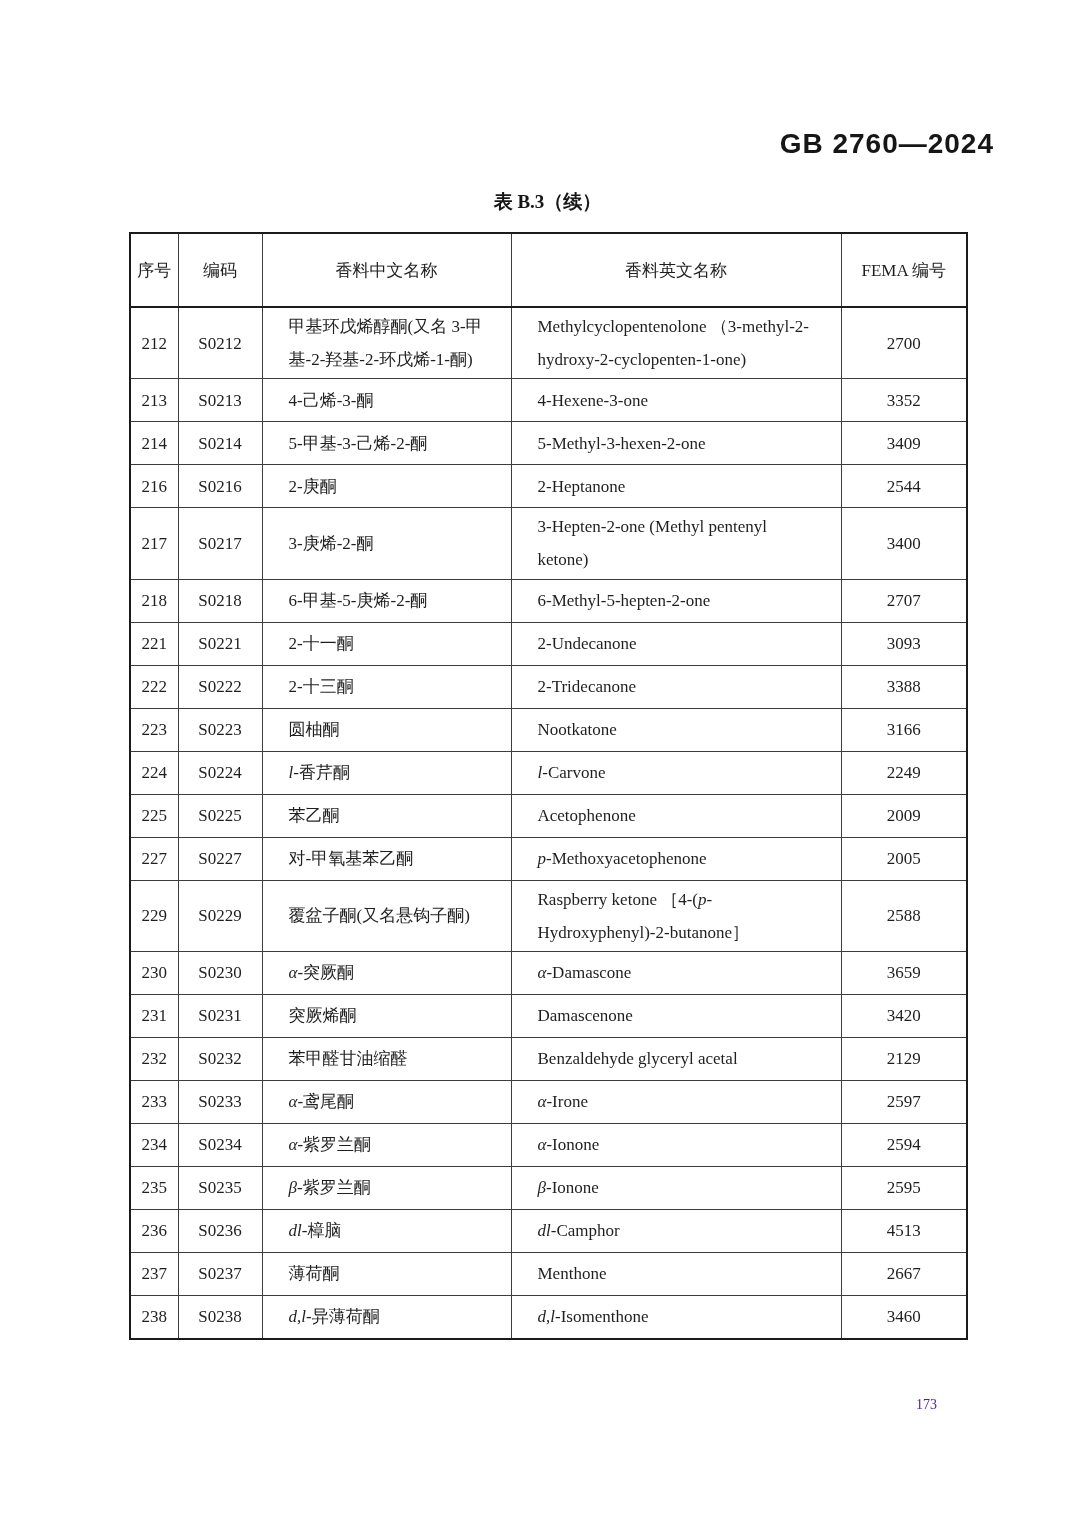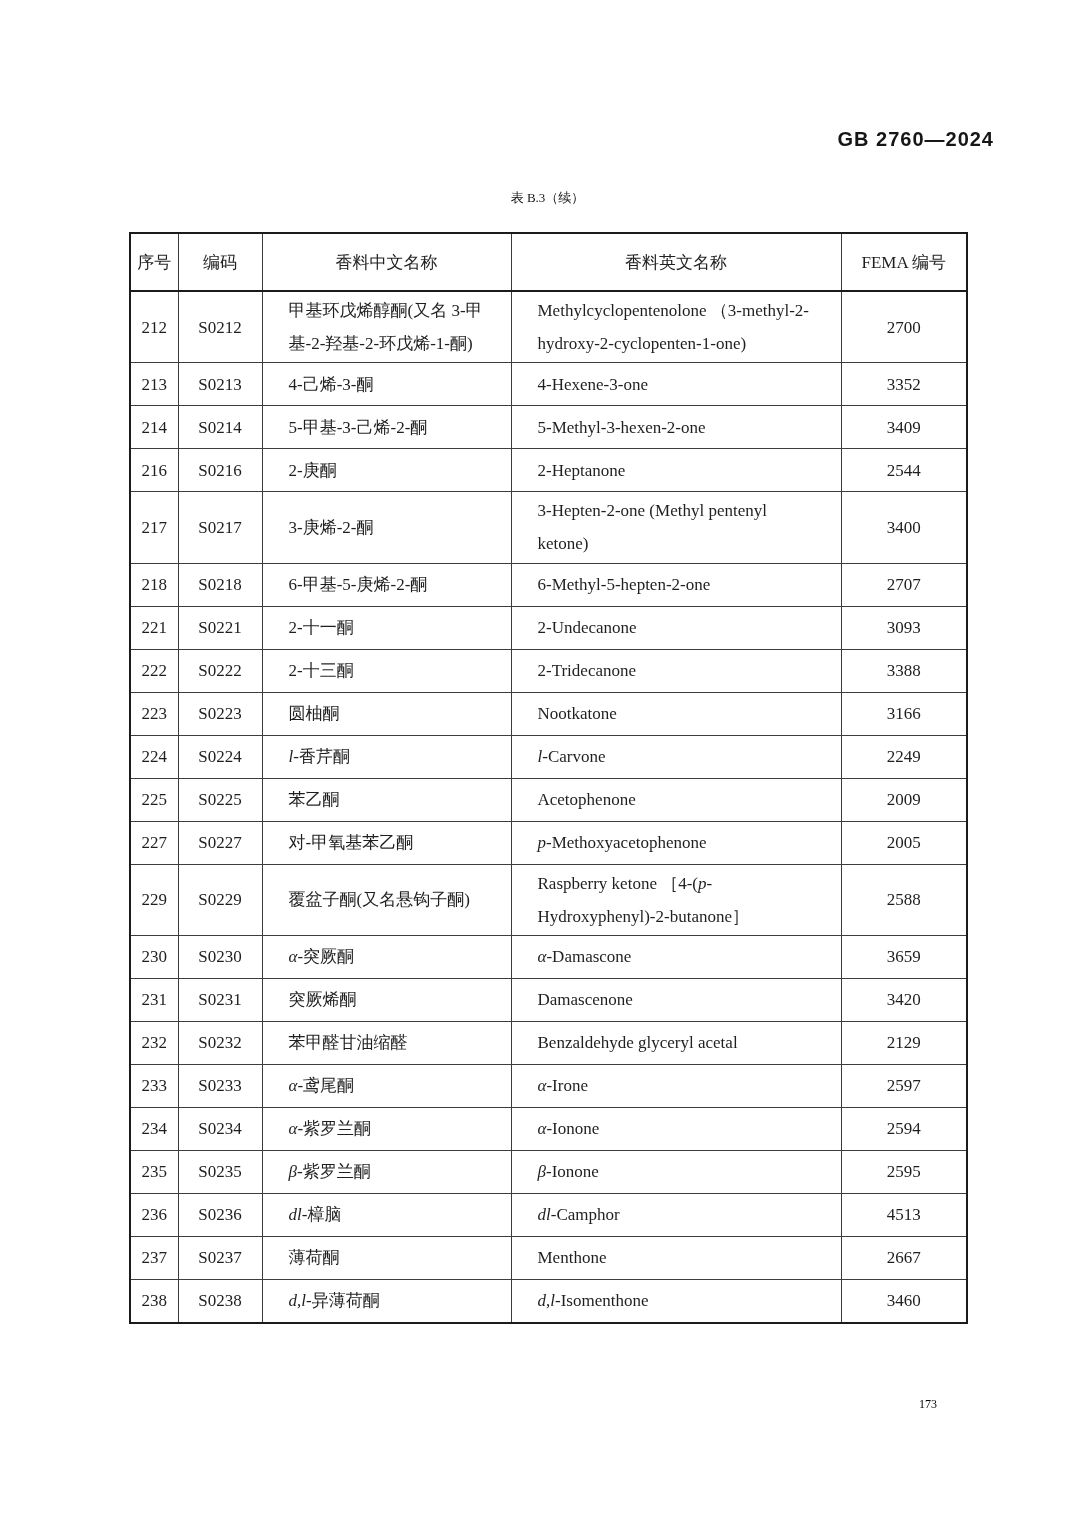--- a/index.html
+++ b/index.html
@@ -4,47 +4,47 @@
 <style>
   html,body { margin:0; padding:0; background:#e8e8e8; }
   .page {
     position:relative; width:1074px; height:1520px; margin:0 auto;
     background:#ffffff; overflow:hidden;
     font-family:"Liberation Serif","DejaVu Serif",serif; color:#1f1f1f;
   }
   .doc-code {
     position:absolute; top:128px; right:80px;
     font-family:"Liberation Sans","DejaVu Sans",sans-serif;
-    font-weight:bold; font-size:20px; letter-spacing:1px; color:#161616;margin-left:8px;
+    font-weight:bold; font-size:28px; letter-spacing:1px; color:#161616;margin-left:8px;
   }
   .table-title {
     position:absolute; top:189px; left:129px; width:837px;
-    text-align:center; font-weight:normal; font-size:13px; color:#161616;
+    text-align:center; font-weight:bold; font-size:19px; color:#161616;
   }
   table.flavor {
     position:absolute; top:232px; left:129px; width:837px;
     border-collapse:collapse; table-layout:fixed;
     border:2px solid #1b1b1b;
   }
   table.flavor th, table.flavor td {
     border:1px solid #3c3c3c; font-size:17px; font-weight:normal;
     overflow:hidden;
   }
   table.flavor thead th {
     height:40px; text-align:center; vertical-align:middle;
-    border-bottom:2px solid #1b1b1b; padding:8px 2px;
+    border-bottom:2px solid #1b1b1b; padding:16px 2px;
   }
   table.flavor td {
     height:38px; line-height:1.95; vertical-align:middle; padding:2px 6px;
   }
   table.flavor td.c { text-align:center; padding:2px 2px; }
   table.flavor td.l { text-align:left; padding:2px 26px; }
   table.flavor i { font-style:italic; }
   .page-num {
-    position:absolute; top:1397px; right:137px; font-size:12px; color:#000000;
+    position:absolute; top:1397px; right:137px; font-size:14px; color:#4c1d95;
   }
 </style>
 </head>
 <body>
 
 <div class="page">
 
   <div class="doc-code">GB 2760—2024</div>
 
   <div class="table-title">表 B.3（续）</div>

